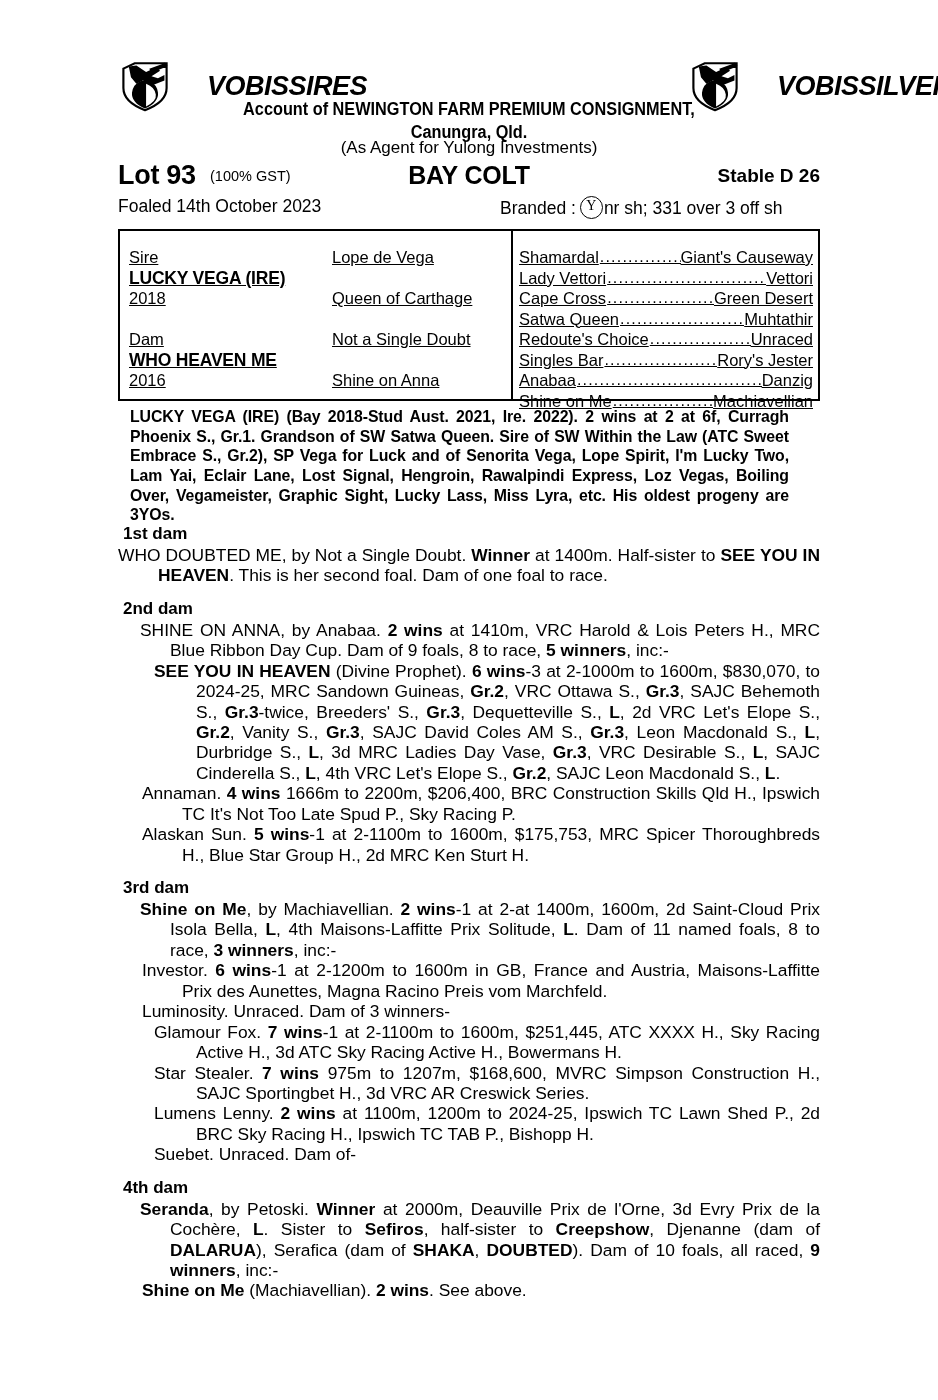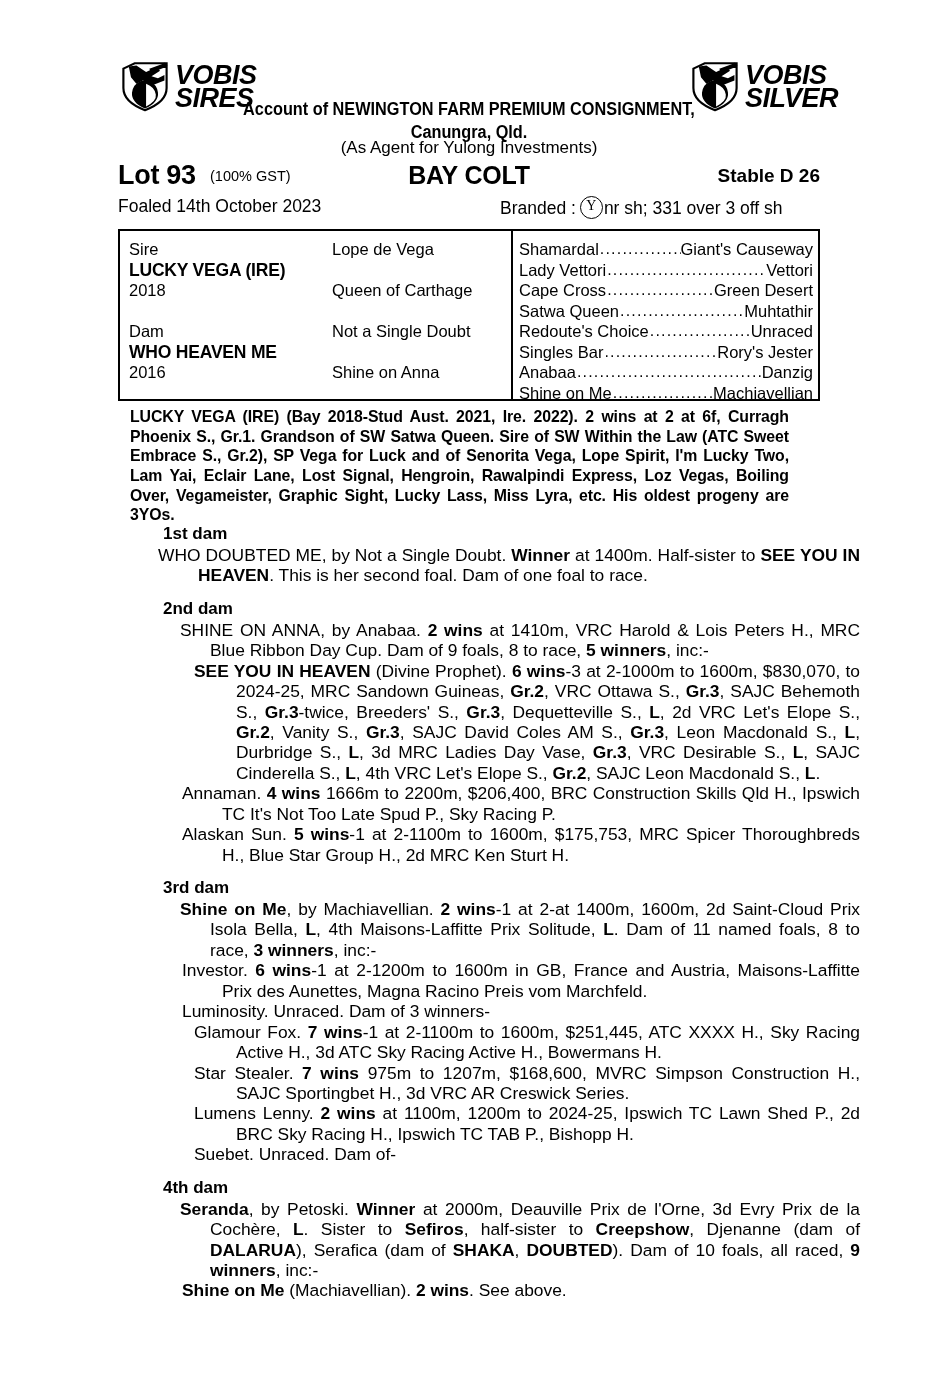--- a/index.html
+++ b/index.html
@@ -36,26 +36,27 @@
   }
   .logo-left { left: 118px; }
   .logo-right { left: 688px; }
   .logo-mark {
     width: 54px;
     height: 54px;
     flex: 0 0 54px;
   }
   .logo-words {
     display: flex;
-    flex-direction: column;
+    flex-direction: row;
     line-height: 0.86;
     font-style: italic;
     font-weight: bold;
     font-family: "Liberation Sans", sans-serif;
     letter-spacing: -0.5px;
+    margin-left: 32px;
   }
   .logo-words .w1 { font-size: 27px; }
   .logo-words .w2 { font-size: 27px; }
 
   
   .consign {
     position: absolute;
     left: 0;
     top: 98px;
     width: 938px;
@@ -163,21 +164,22 @@
   .ped .vline {
     position: absolute;
     left: 391px;
     top: 0;
     bottom: 0;
     width: 1.5px;
     background: #000;
   }
   .ped-col {
     position: absolute;
-    top: 8px;
+    top: 16px;
+    text-decoration: underline;
   }
   .ped-c1 { left: 9px; width: 200px; }
   .ped-c2 { left: 212px; width: 175px; }
   .ped-c3 { left: 399px; width: 294px; }
   .ped-row {
     height: 20.5px;
     line-height: 20.5px;
     font-size: 16.5px;
     white-space: nowrap;
     overflow: hidden;
@@ -216,21 +218,20 @@
   }
 
   
   .body {
     position: absolute;
     left: 118px;
     top: 524px;
     width: 702px;
     font-size: 17.4px;
     line-height: 1.175;
-    margin-left: 40px;
   }
   .damhead {
     font-weight: bold;
     font-size: 17px;
     margin: 0 0 1px 5px;
   }
   .spacer { height: 13px; }
   p.t {
     margin: 0;
     text-align: justify;

